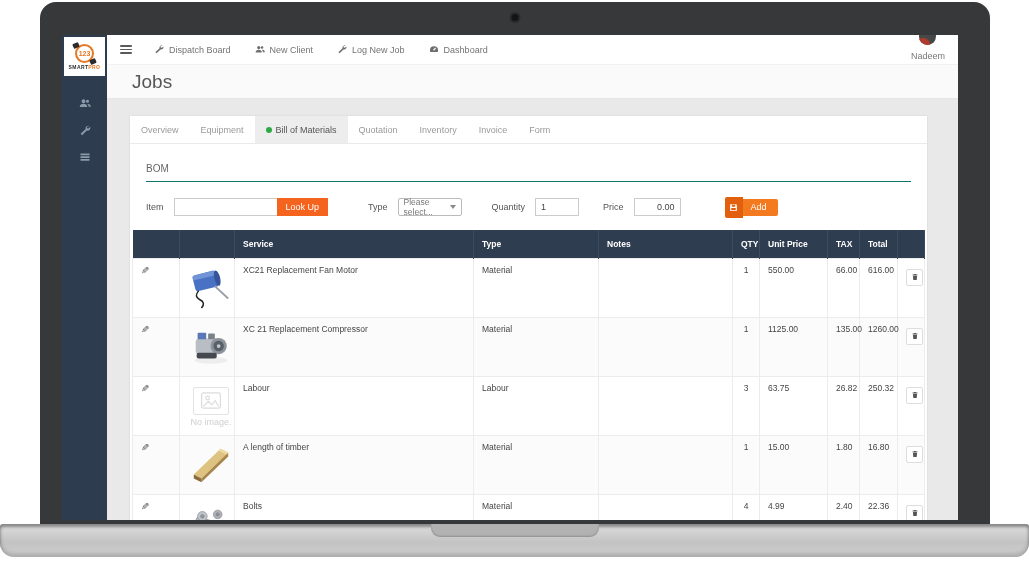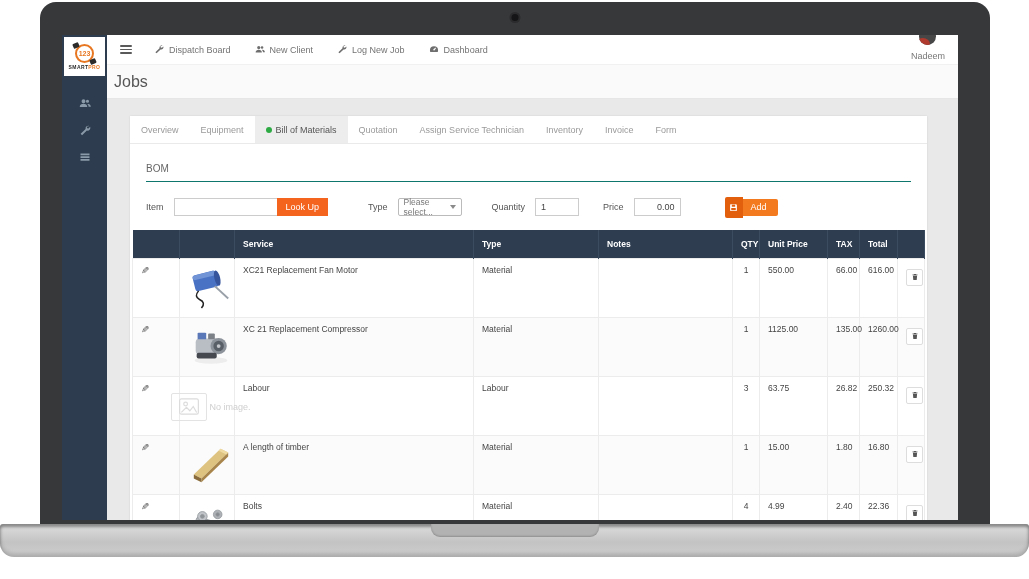--- a/index.html
+++ b/index.html
@@ -35,21 +35,21 @@
   .hamburger i { display:block; height:1.6px; background:#5a5a5a; border-radius:1px; }
   .nav-items { display:flex; gap:24px; align-items:center; }
   .nav-item { display:flex; align-items:center; gap:5px; font-size:9px; color:#737373; cursor:pointer; text-decoration:none; }
   .nav-item svg, .nav-icon svg { width:10px; height:10px; fill:#6e6e6e; }
   .user-menu { margin-left:auto; display:flex; align-items:center; gap:6px; cursor:pointer;flex-direction:column; }
   .avatar { width:17px; height:17px; border-radius:50%; background:#474747; position:relative; overflow:hidden; }
   .avatar::after { content:""; position:absolute; left:-3px; bottom:-5px; width:14px; height:12px; background:#b03a2e; border-radius:50%; }
   .user-name { font-size:9px; color:#777; }
   .caret-down { width:0; height:0; border-left:3px solid transparent; border-right:3px solid transparent; border-top:4px solid #8a8a8a; }
 
-  .jobs-bar { height:34px; background:#fafafa; border-bottom:1px solid #e6e6e6; display:flex; align-items:center; padding-left:7px; font-size:16px; color:#575757; flex-shrink:0; }
+  .jobs-bar { height:34px; background:#fafafa; border-bottom:1px solid #e6e6e6; display:flex; align-items:center; padding-left:25px; font-size:19px; color:#575757; flex-shrink:0; }
 
   .content { flex:1; background:#e9e9e9; padding:17px 31px 0 23px; overflow:hidden; }
   .card { background:#fff; box-shadow:0 0 2px rgba(0,0,0,.1); min-height:400px; }
 
   
   .tabs { display:flex; height:28px; border-bottom:1px solid #eaeaea; }
   .tab { display:flex; align-items:center; gap:4px; padding:0 11px; font-size:9px; color:#9a9a9a; cursor:pointer; white-space:nowrap; }
   .tab.active { background:#ededed; color:#555; }
   .tab .dot { width:6px; height:6px; border-radius:50%; background:#2daa43; display:none; }
   .tab.active .dot { display:inline-block; }
@@ -79,21 +79,21 @@
   .bom-table th { background:#2e3d50; color:#fff; font-size:8.5px; font-weight:bold; text-align:left; padding:0 8px; height:28px; border-right:1px solid #3c4c60; }
   .bom-table td { border:1px solid #ececec; font-size:8.5px; color:#454545; padding:6px 8px; vertical-align:top; height:40px; background:#fff; }
   .bom-table tr.row:nth-child(even) td { background:#fbfbfb; }
   .c-qty { text-align:center; }
   .num { text-align:left; }
   .c-edit { text-align:left; }
   .edit-btn { border:none; background:none; cursor:pointer; color:#555; font-size:10px; padding:0; transform:scaleX(-1); display:inline-block; }
   .del-btn { width:17px; height:17px; border:1px solid #ddd; background:#fff; border-radius:2px; cursor:pointer; display:flex; align-items:center; justify-content:center; margin:4px auto 0; }
   .del-btn svg { width:8px; height:8px; fill:#555; }
   .prod { width:46px; height:46px; display:flex; align-items:center; justify-content:center; }
-  .noimg { display:flex; flex-direction:row; align-items:center; gap:2px; padding-top:2px; }
+  .noimg { display:flex; flex-direction:column; align-items:center; gap:2px; padding-top:2px; }
   .noimg-box { width:36px; height:28px; border:1px solid #e3e3e3; border-radius:2px; display:flex; align-items:center; justify-content:center; }
   .noimg-text { font-size:9px; color:#cfcfcf; white-space:nowrap; }
 </style>
 </head>
 <body>
 
 <div class="stage">
   <div class="screen">
     <div class="camera"></div>
 
@@ -194,24 +194,20 @@
   <div class="tab active">
     <span class="dot"></span>
     <span>Bill of Materials</span>
   </div>
 
   <div class="tab">
 
     <span>Quotation</span>
   </div>
 
-  <div class="tab">
-
-    <span>Assign Service Technician</span>
-  </div>
 
   <div class="tab">
 
     <span>Inventory</span>
   </div>
 
   <div class="tab">
 
     <span>Invoice</span>
   </div>

